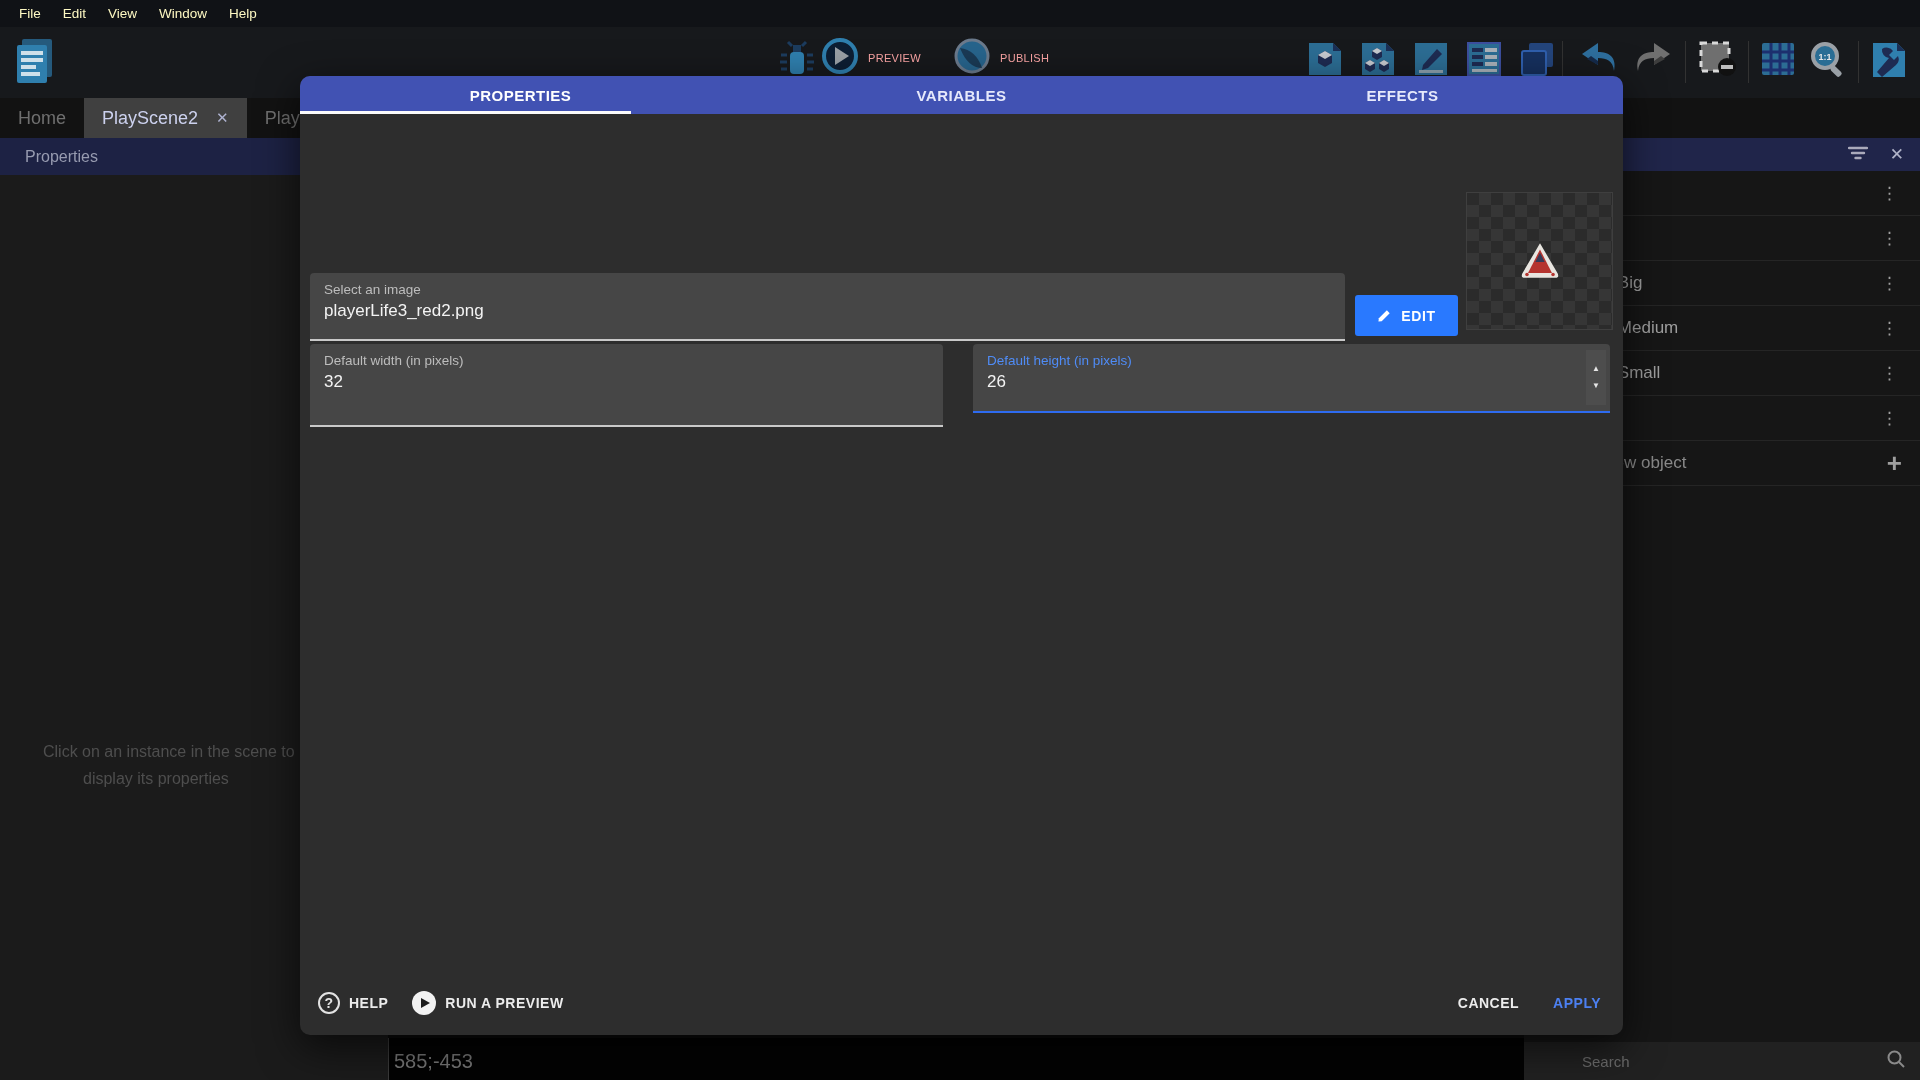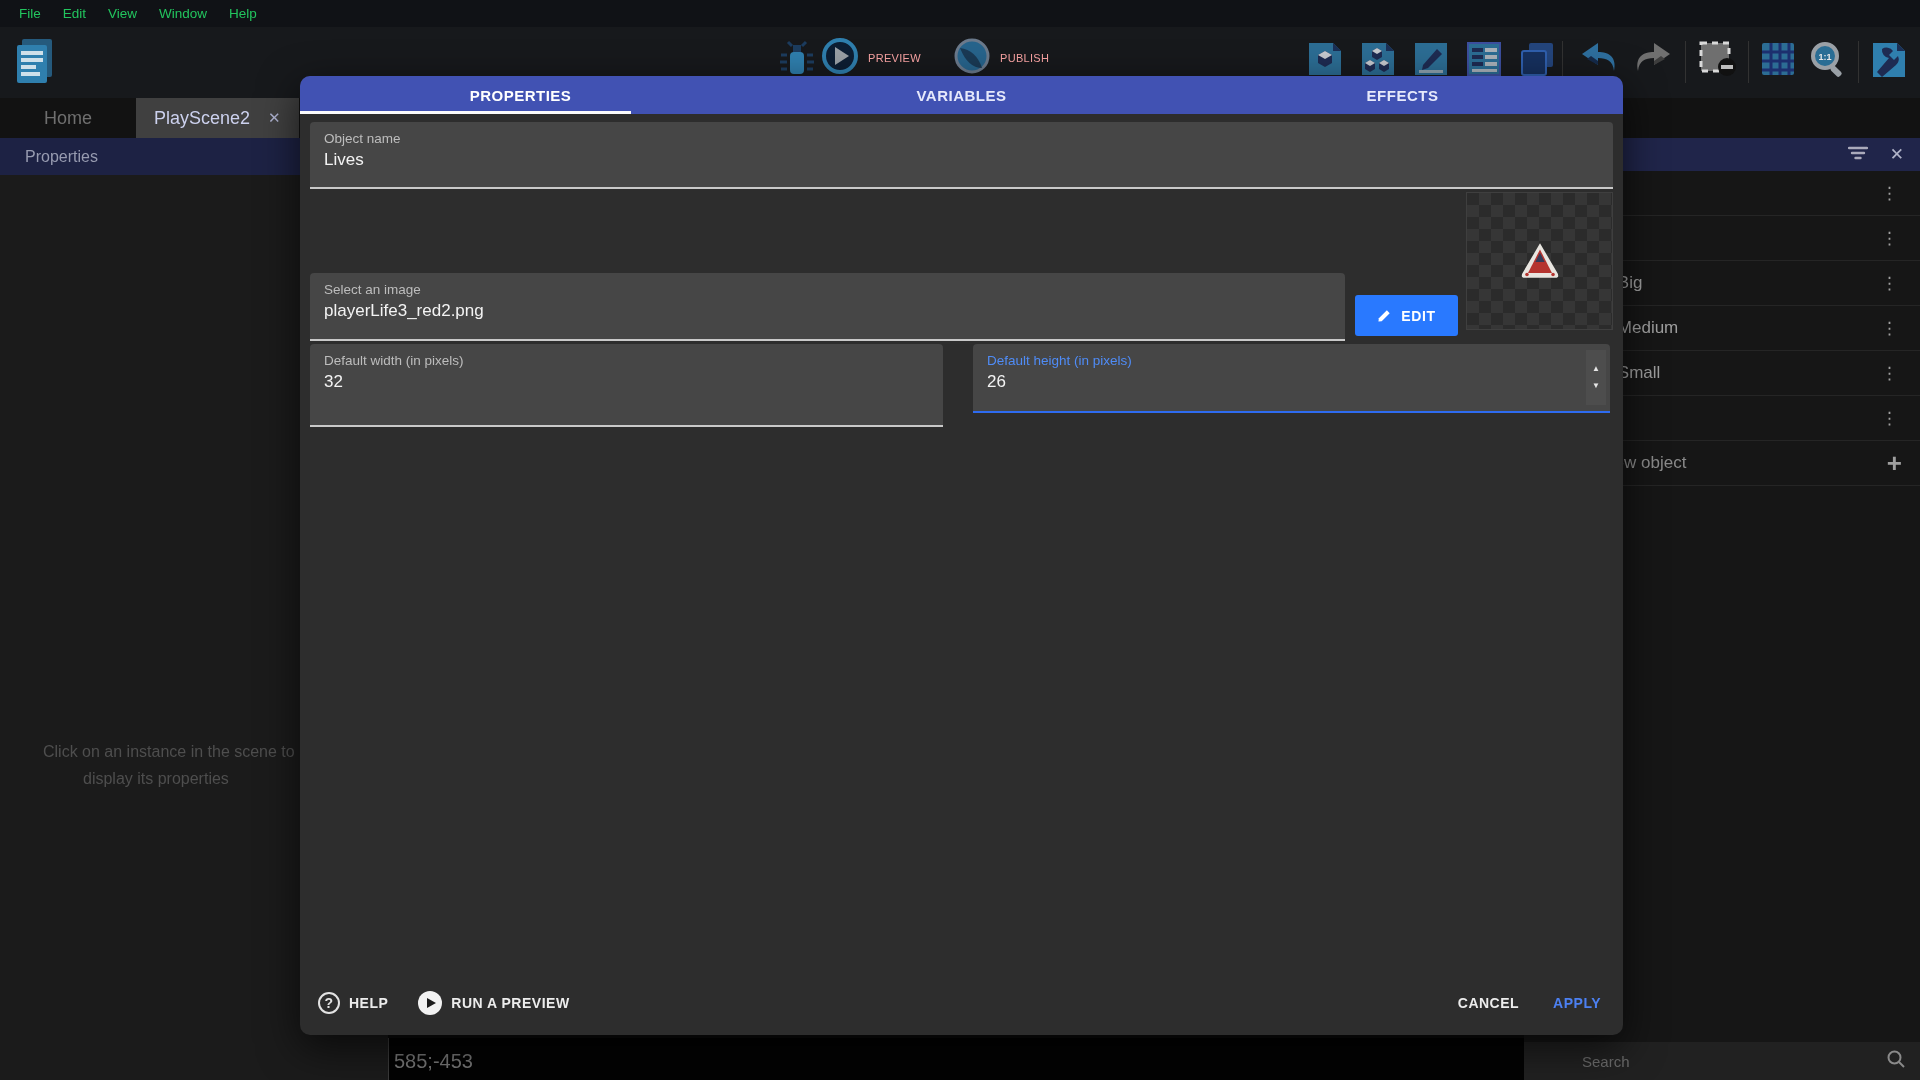--- a/index.html
+++ b/index.html
@@ -7,35 +7,35 @@
   #stage {
     position:relative; width:1920px; height:1080px; overflow:hidden;
     background:#0c0c0c; font-family:"Liberation Sans", sans-serif;
     -webkit-font-smoothing:antialiased;
   }
   
   .menubar {
     position:absolute; left:0; top:0; width:1920px; height:27px;
     background:#101216; display:flex; align-items:center; padding-left:8px;
   }
-  .menubar span { color:#22c55e; font-size:13.5px; padding:0 11px; cursor:default; }
+  .menubar span { color:#fef9c3; font-size:13.5px; padding:0 11px; cursor:default; }
   
   .toolbar {
     position:absolute; left:0; top:27px; width:1920px; height:71px;
     background:#17191c;
   }
   .tb-ico { position:absolute; top:12px; }
   .tb-label { position:absolute; top:25px; color:#fca5a5; font-size:11px; letter-spacing:.3px; }
   .tb-sep { position:absolute; top:14px; width:1px; height:42px; background:#323232; }
   
   .tabstrip {
     position:absolute; left:0; top:98px; width:1920px; height:40px;
     background:#121212; display:flex; align-items:stretch;
   }
-  .etab { display:flex; align-items:center; padding:0 18px; font-size:18px; color:#6f6f6f;margin-left:26px; }
+  .etab { display:flex; align-items:center; padding:0 18px; font-size:18px; color:#6f6f6f; }
   .etab.active { background:#404040; color:#ccd1ee; }
   .etab .close-x { margin-left:18px; font-size:15px; color:#aeb2d0; }
   
   .left-panel { position:absolute; left:0; top:138px; width:388px; height:942px; background:#1b1b1b; }
   .left-panel-header {
     position:absolute; left:0; top:0; width:100%; height:37px; background:#1d2244;
     color:#979bb0; font-size:16px; display:flex; align-items:center; padding-left:25px;
   }
   .lp-msg { position:absolute; color:#4e4e4e; font-size:16px; white-space:nowrap; }
   
@@ -366,24 +366,20 @@
   </div>
 
   <div class="dialog">
     <div class="dlg-tabs">
       <div class="dlg-tab active">PROPERTIES</div>
       <div class="dlg-tab">VARIABLES</div>
       <div class="dlg-tab">EFFECTS</div>
     </div>
     <div class="dlg-tab-underline"></div>
 
-    <div class="field name-field u-gray">
-      <span class="flabel">Object name</span>
-      <input class="fvalue" value="Lives" style="">
-    </div>
 
     <div class="thumb">
       <svg width="50" height="42" viewBox="0 0 48 40">
         <path d="M24 3 L41 32 Q43 37 37 36 L11 36 Q5 37 7 32 Z" fill="#e8e5e0"></path>
         <path d="M24 9 L35.5 31.5 L12.5 31.5 Z" fill="#b5342f"></path>
         <path d="M24 12 L28.5 21 L19.5 21 Z" fill="#343a57"></path>
         <circle cx="11.5" cy="33" r="1.7" fill="#b5342f"></circle>
         <circle cx="36.5" cy="33" r="1.7" fill="#b5342f"></circle>
       </svg>
     </div>
@@ -413,21 +409,21 @@
         <i>▼</i>
       </span>
     </div>
 
     <div class="dlg-footer">
       <div class="foot-left">
         <button class="foot-btn">
           <span class="help-circle">?</span>
           <span>HELP</span>
         </button>
-        <button class="foot-btn" style="margin-left:20px;">
+        <button class="foot-btn" style="margin-left:14px;">
           <span class="play-circle">
               <b></b>
             </span>
           <span>RUN A PREVIEW</span>
         </button>
       </div>
       <button class="foot-btn cancel-btn">
         <span>CANCEL</span>
       </button>
       <button class="foot-btn apply-btn">

